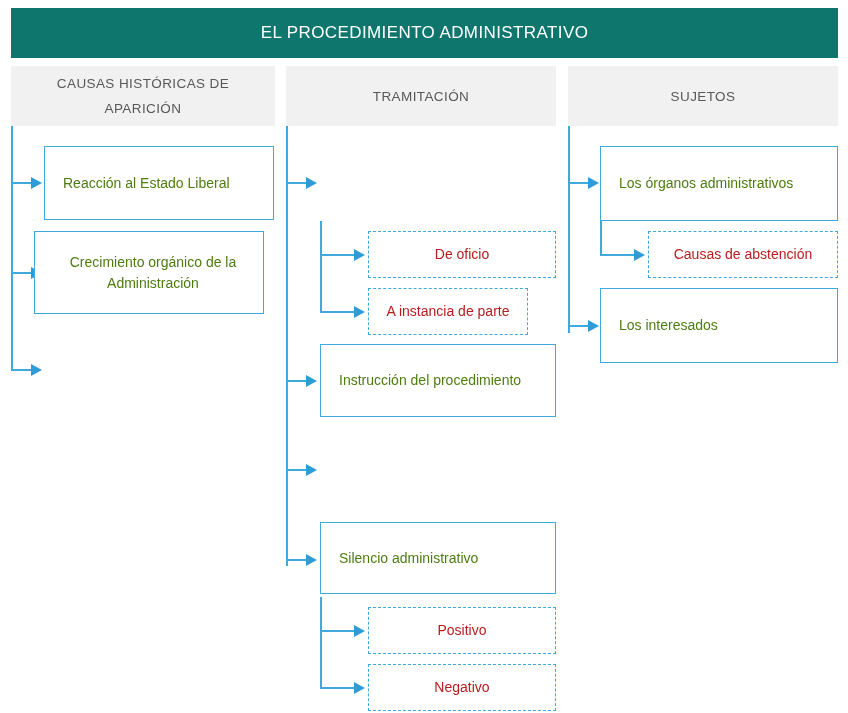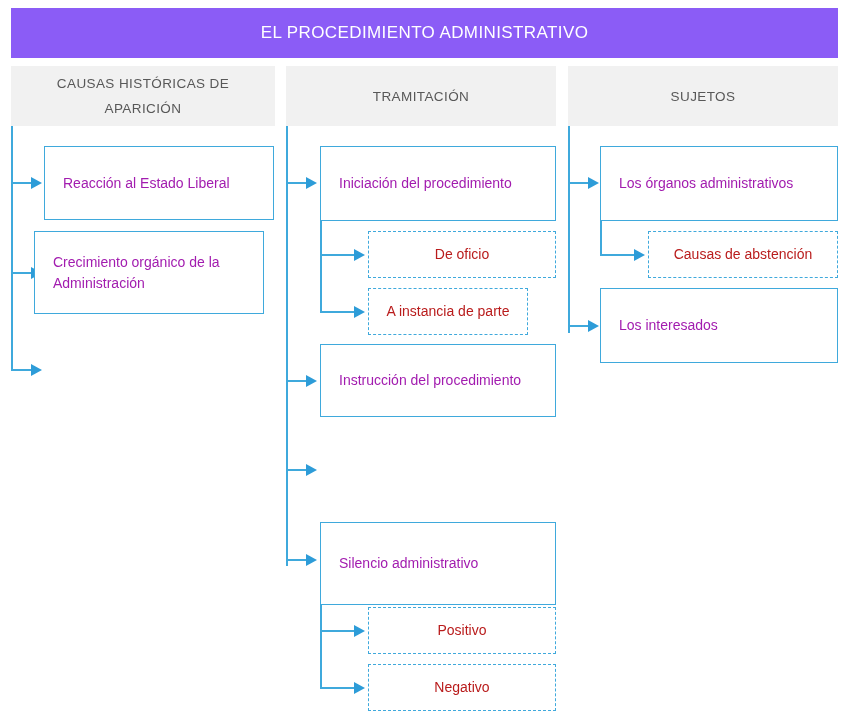--- a/index.html
+++ b/index.html
@@ -19,21 +19,21 @@
     overflow: hidden;
   }
 
   
   .title-bar {
     position: absolute;
     left: 11px;
     top: 8px;
     width: 827px;
     height: 50px;
-    background: #8b5cf6;
+    background: #0f766e;
     display: flex;
     align-items: center;
     justify-content: center;
   }
   .title-bar .title-text {
     color: #ffffff;
     font-size: 17px;
     letter-spacing: 0.4px;
     font-weight: 400;
     text-align: center;
@@ -70,24 +70,24 @@
   }
   .node-solid {
     border: 1px solid #3FA9DC;
     display: flex;
     align-items: center;
     justify-content: flex-start;
     padding-left: 18px;
     padding-right: 10px;
   }
   .node-solid .node-text {
-    color: #a21caf;
+    color: #4d7c0f;
     font-size: 14px;
     line-height: 21px;
-    text-align: left;
+    text-align: center;
   }
   .node-dashed {
     border: 1.6px dashed #3FA9DC;
     display: flex;
     align-items: center;
     justify-content: center;
     padding: 0 10px;
   }
   .node-dashed .node-text {
     color: #b91c1c;
@@ -174,38 +174,35 @@
   <div class="arrowhead" style="left:354px; top:249px;"></div>
   <div class="hline" style="left:320px; top:311px; width:36px;"></div>
   <div class="arrowhead" style="left:354px; top:306px;"></div>
 
   <div class="trunk" style="left:320px; top:597px; height:92px;"></div>
   <div class="hline" style="left:320px; top:630px; width:36px;"></div>
   <div class="arrowhead" style="left:354px; top:625px;"></div>
   <div class="hline" style="left:320px; top:687px; width:36px;"></div>
   <div class="arrowhead" style="left:354px; top:682px;"></div>
 
-  <div class="node node-solid" style="left:320px; top:146px; width:236px; height:75px;">
-    <span class="node-text">Iniciación del procedimiento</span>
-  </div>
 
   <div class="node node-dashed" style="left:368px; top:231px; width:188px; height:47px;">
     <span class="node-text">De oficio</span>
   </div>
 
   <div class="node node-dashed" style="left:368px; top:288px; width:160px; height:47px;">
     <span class="node-text">A instancia de parte</span>
   </div>
 
   <div class="node node-solid" style="left:320px; top:344px; width:236px; height:73px;">
     <span class="node-text">Instrucción del procedimiento</span>
   </div>
 
 
-  <div class="node node-solid" style="left:320px; top:522px; width:236px; height:83px;">
+  <div class="node node-solid" style="left:320px; top:522px; width:236px; height:72px;">
     <span class="node-text">Silencio administrativo</span>
   </div>
 
   <div class="node node-dashed" style="left:368px; top:607px; width:188px; height:47px;">
     <span class="node-text">Positivo</span>
   </div>
 
   <div class="node node-dashed" style="left:368px; top:664px; width:188px; height:47px;">
     <span class="node-text">Negativo</span>
   </div>

